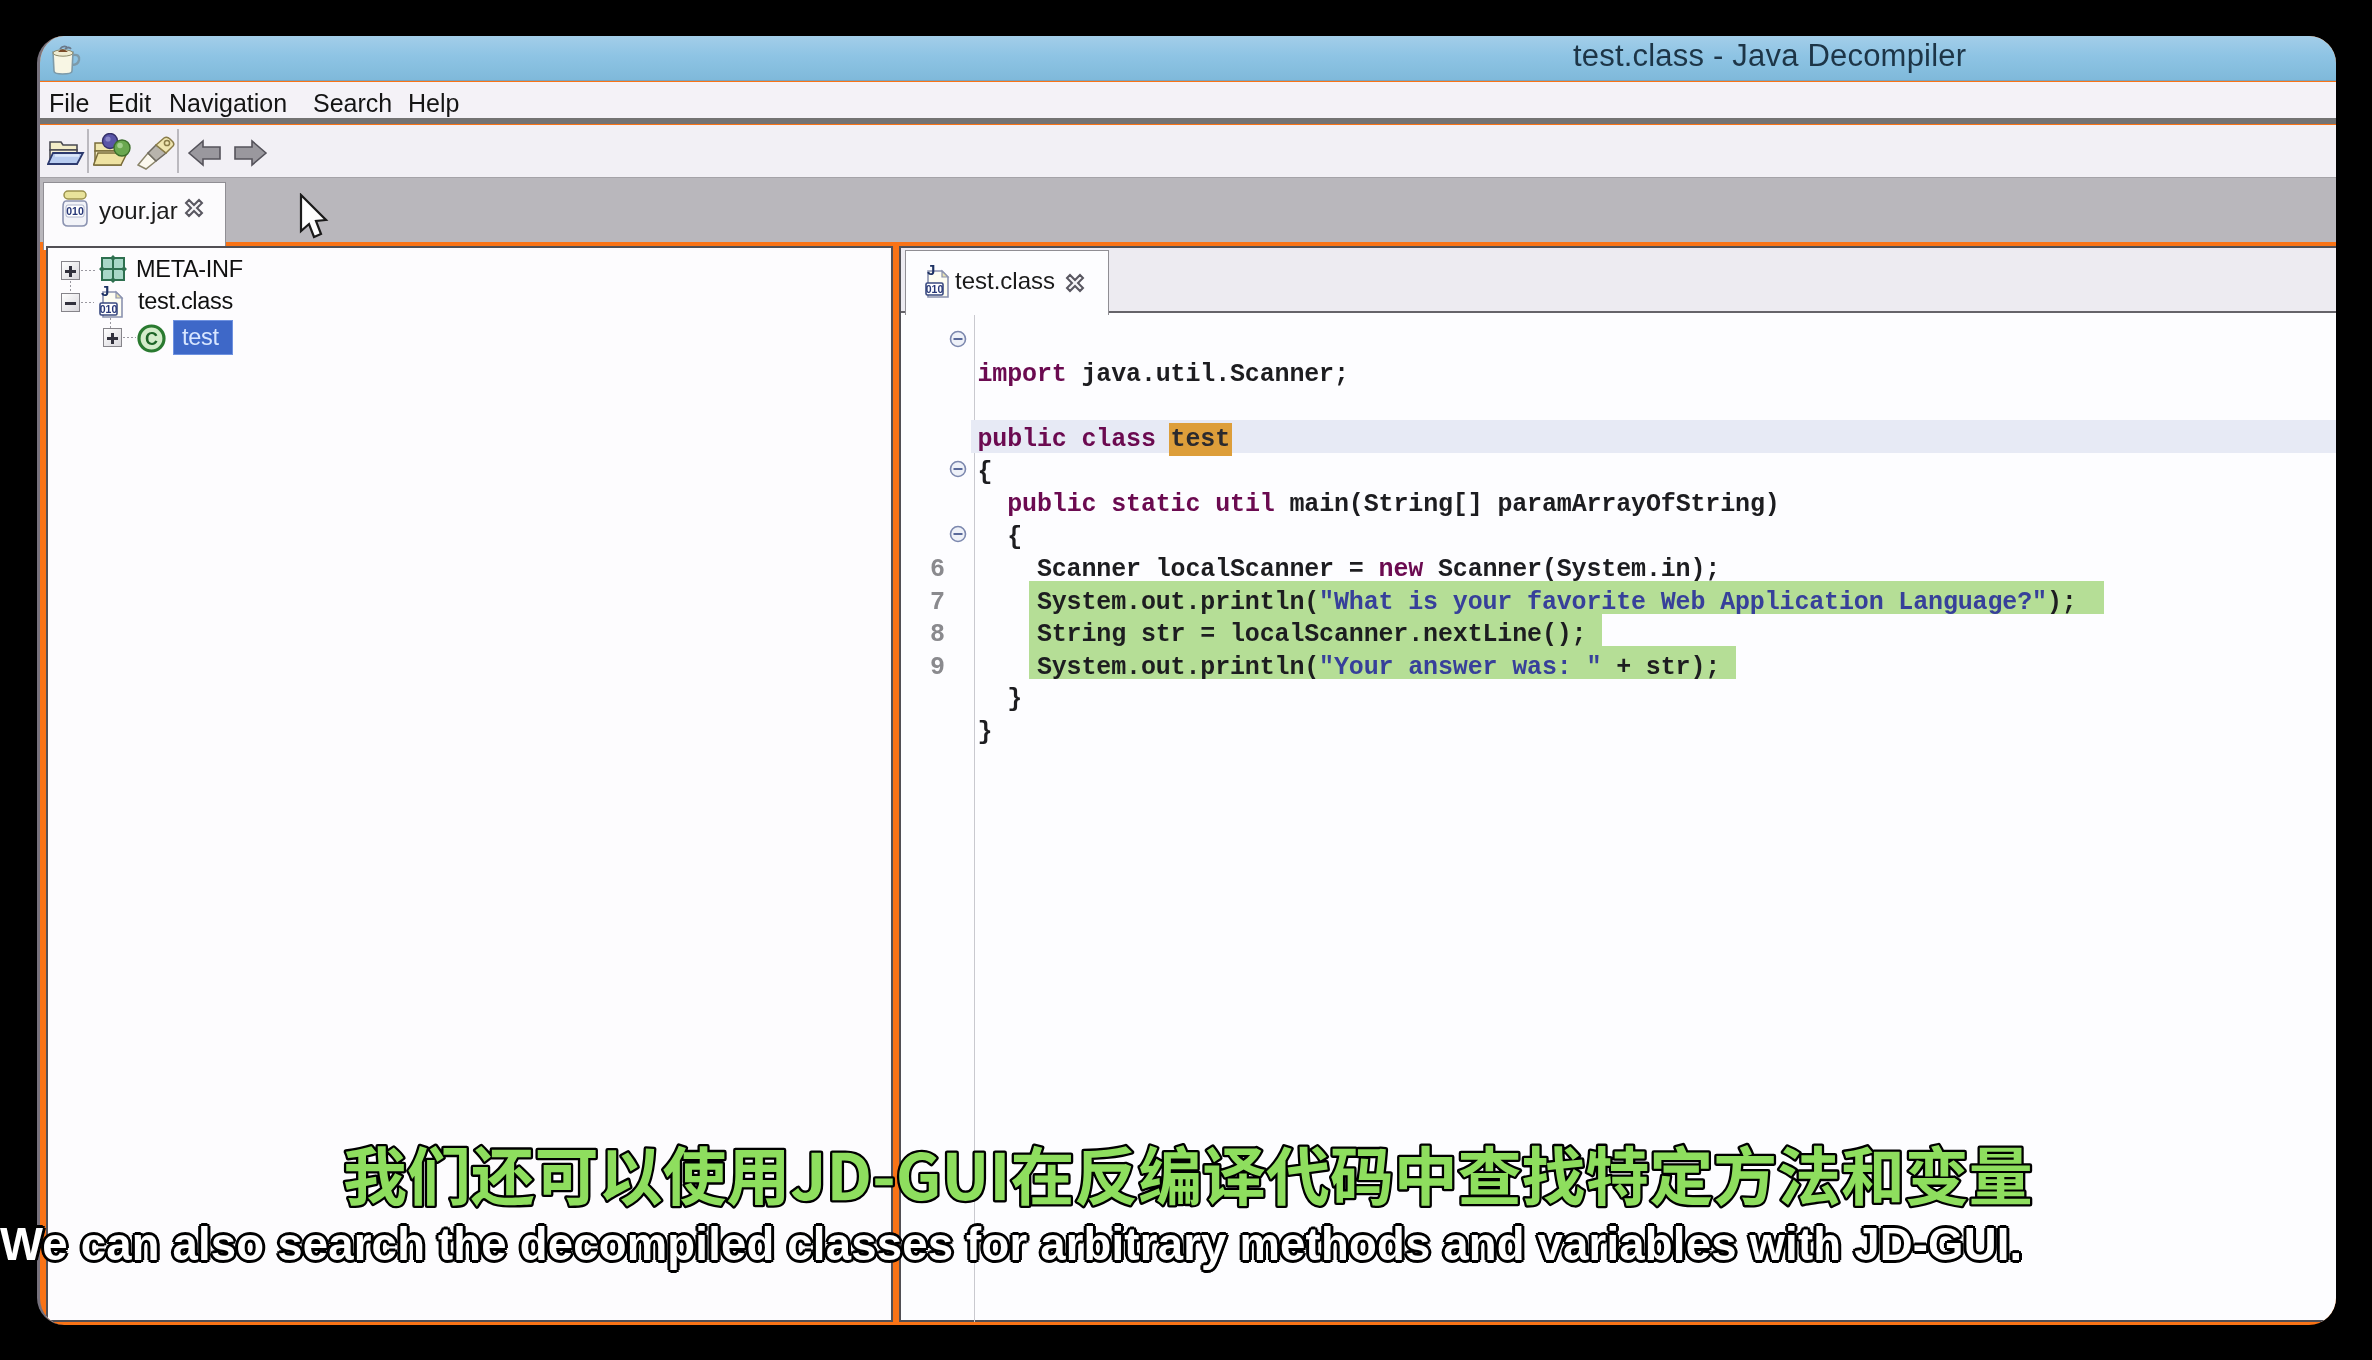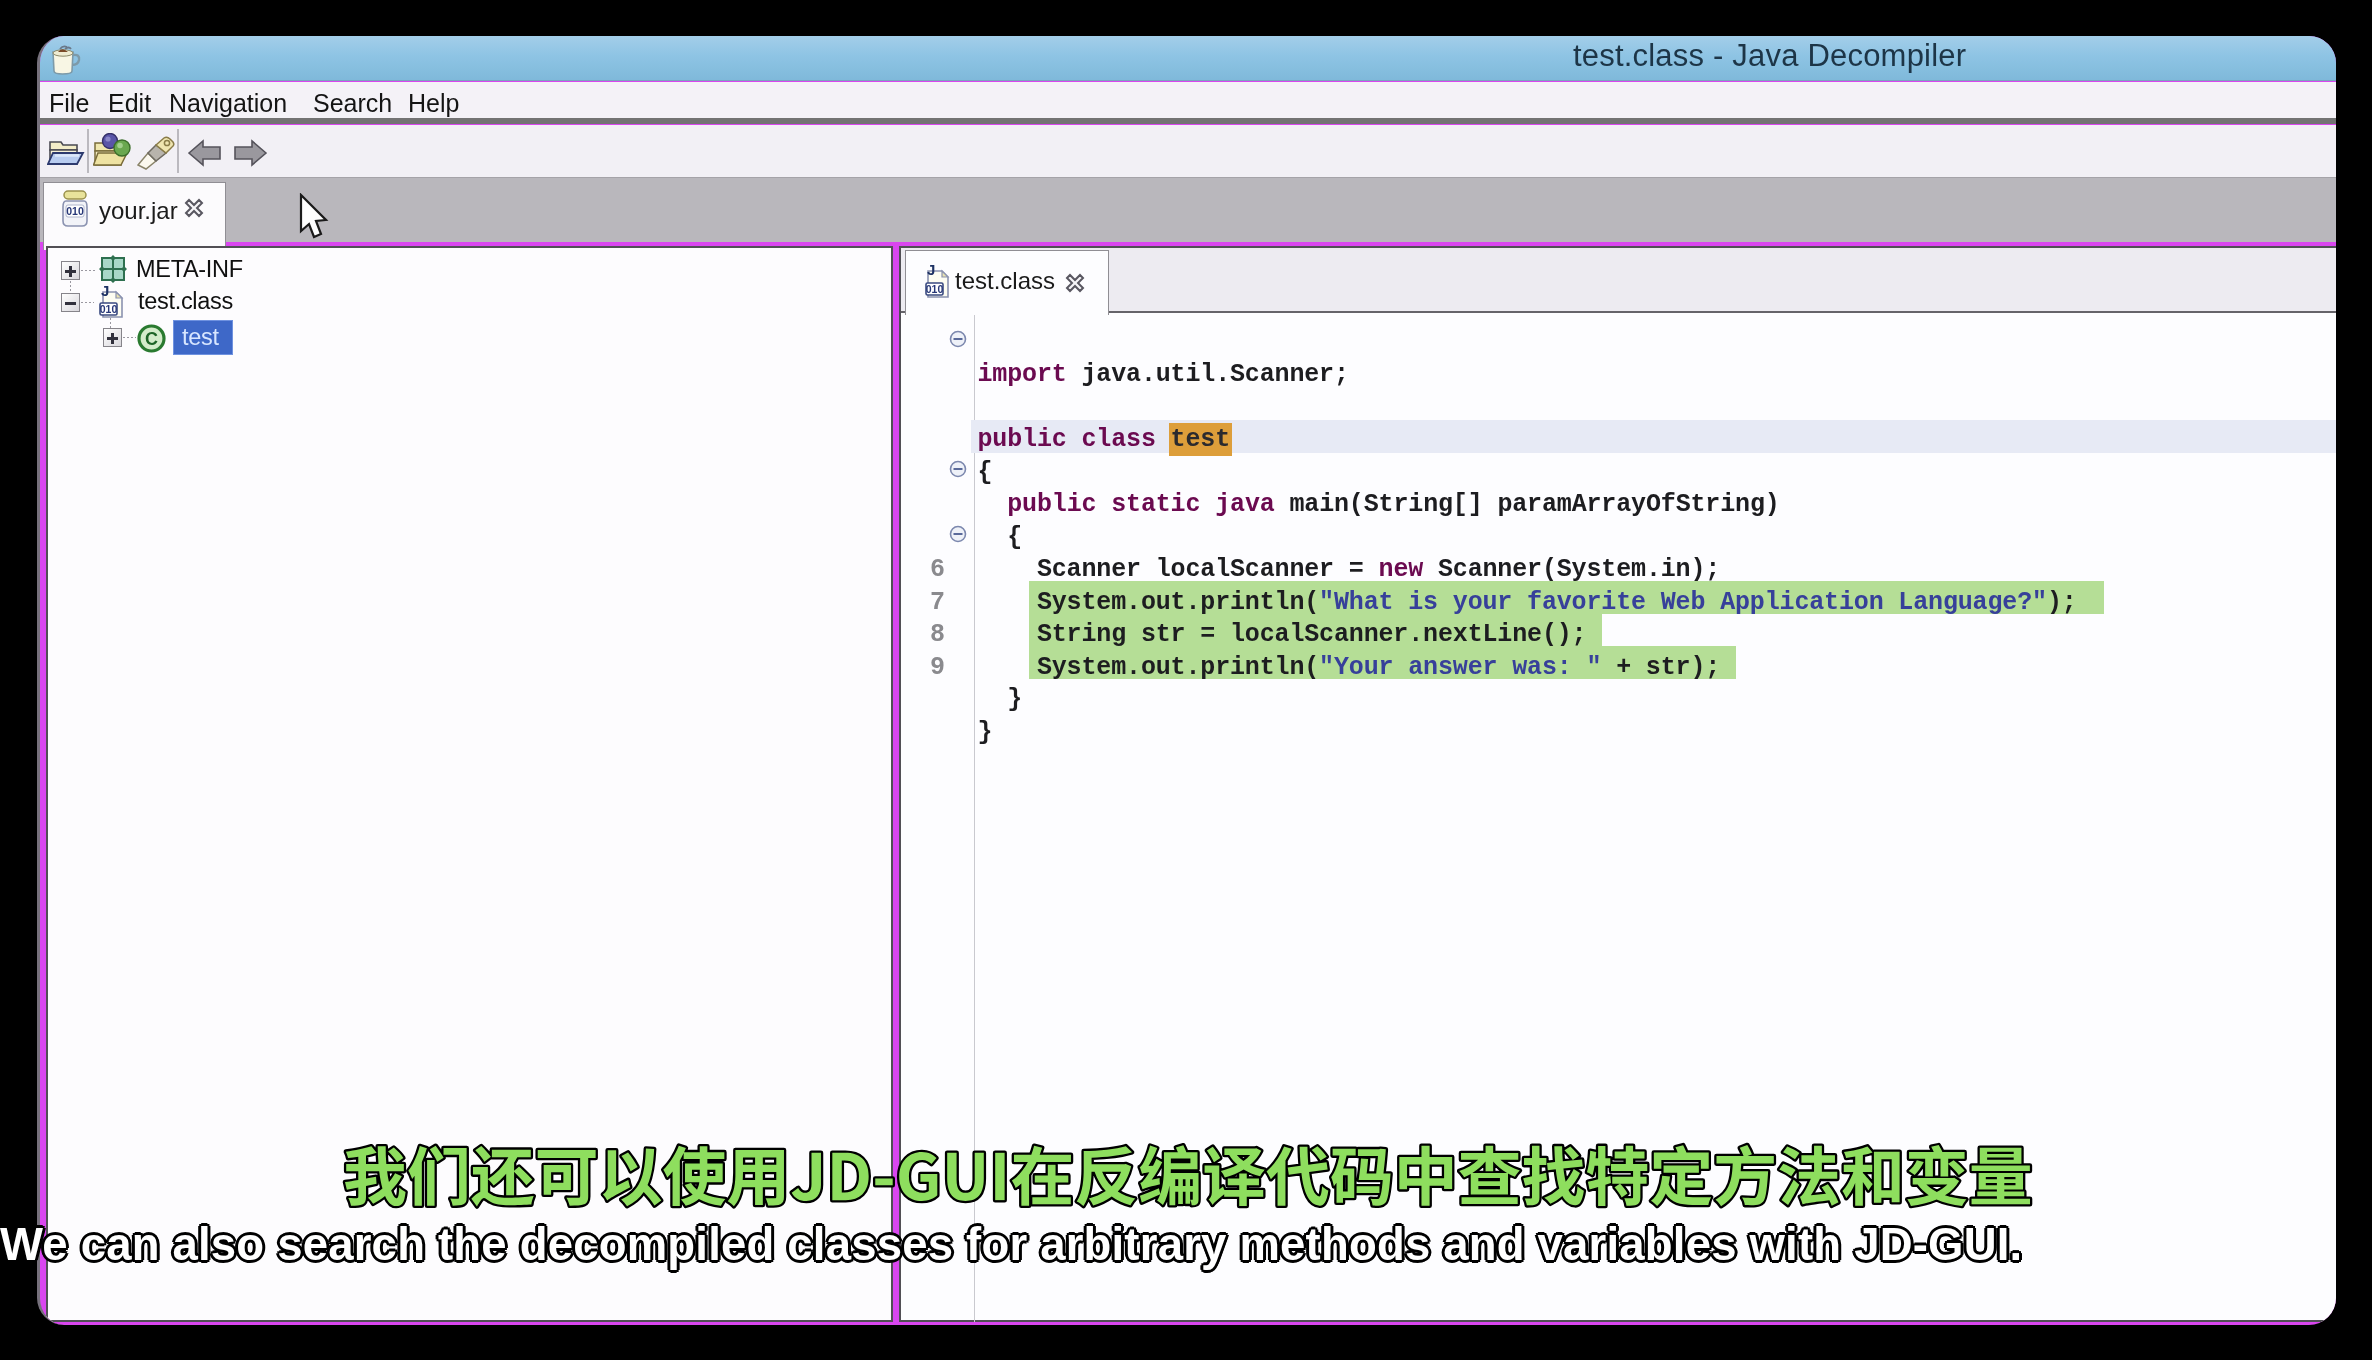--- a/index.html
+++ b/index.html
@@ -1,18 +1,18 @@
 <!DOCTYPE html>
 <html><head><meta charset="utf-8"><style>
 *{margin:0;padding:0;box-sizing:border-box}
 html,body{width:2372px;height:1360px;background:#000;overflow:hidden;position:relative;
 font-family:"Liberation Sans",sans-serif}
 .abs{position:absolute}
 .win{position:absolute;left:37px;top:36px;width:2299px;height:1289px;border-radius:27px;
-background:#d946ef;overflow:hidden;border-left:3px solid #76717c}
+background:#f97316;overflow:hidden;border-left:3px solid #76717c}
 .tbar{position:absolute;left:0;top:0;width:100%;height:45px;
 background:linear-gradient(180deg,#a3cee9 0%,#8ec4e4 45%,#7fb9da 100%);border-bottom:1px solid #7aa4bd}
 .title{position:absolute;left:1533px;top:2px;font-size:31px;color:#1d3547;letter-spacing:0.2px}
 .menu{position:absolute;left:0;top:46px;width:100%;height:42px;background:#f4f2f7;border-bottom:6px solid #737373}
 .menu span{position:absolute;top:7px;font-size:25px;color:#141414}
 .tools{position:absolute;left:0;top:89px;width:100%;height:52px;background:#f2f0f5}
 .sep{position:absolute;top:4px;width:2px;height:44px;background:#bbb9bf}
 .tstrip{position:absolute;left:0;top:141px;width:100%;height:65px;background:#b9b7bc;border-top:1px solid #a5a3a8}
 .jtab{position:absolute;left:3px;top:146px;width:183px;height:68px;background:#fcfbfd;
 border:1px solid #908e94;border-bottom:none}
@@ -165,21 +165,21 @@
           <path d="M4 7 L7 4 L12 9 L17 4 L20 7 L15 12 L20 17 L17 20 L12 15 L7 20 L4 17 L9 12 Z" fill="#f6f5f8" stroke="#595761" stroke-width="2"></path>
         </svg>
     </div>
     <div class="hlrow" style="left:70px;top:172.2px;width:1365px;height:32.5px"></div>
       <div class="grow" style="left:128px;top:333.0px;width:1075px;height:32.5px"></div>
       <div class="grow" style="left:128px;top:365.5px;width:573px;height:32.5px"></div>
       <div class="grow" style="left:128px;top:398.0px;width:707px;height:32.5px"></div>
       <div class="cl" style="top:111.3px"><b class="k">import</b> java.util.Scanner;</div>
       <div class="cl" style="top:176.3px"><b class="k">public</b> <b class="k">class</b> <b class="tt">test</b></div>
       <div class="cl" style="top:208.8px">{</div>
-      <div class="cl" style="top:241.3px">  <b class="k">public</b> <b class="k">static</b> <b class="k">java</b> main(String[] paramArrayOfString)</div>
+      <div class="cl" style="top:241.3px">  <b class="k">public</b> <b class="k">static</b> <b class="k">util</b> main(String[] paramArrayOfString)</div>
       <div class="cl" style="top:273.8px">  {</div>
       <div class="cl" style="top:306.3px">    Scanner localScanner = <b class="k">new</b> Scanner(System.in);</div>
       <div class="cl" style="top:338.8px">    System.out.println(<b class="s">"What is your favorite Web Application Language?"</b>);</div>
       <div class="cl" style="top:371.3px">    String str = localScanner.nextLine();</div>
       <div class="cl" style="top:403.8px">    System.out.println(<b class="s">"Your answer was: "</b> + str);</div>
       <div class="cl" style="top:436.3px">  }</div>
       <div class="cl" style="top:468.8px">}</div>
       <div class="ln" style="top:306.3px">6</div>
       <div class="ln" style="top:338.8px">7</div>
       <div class="ln" style="top:371.3px">8</div>

